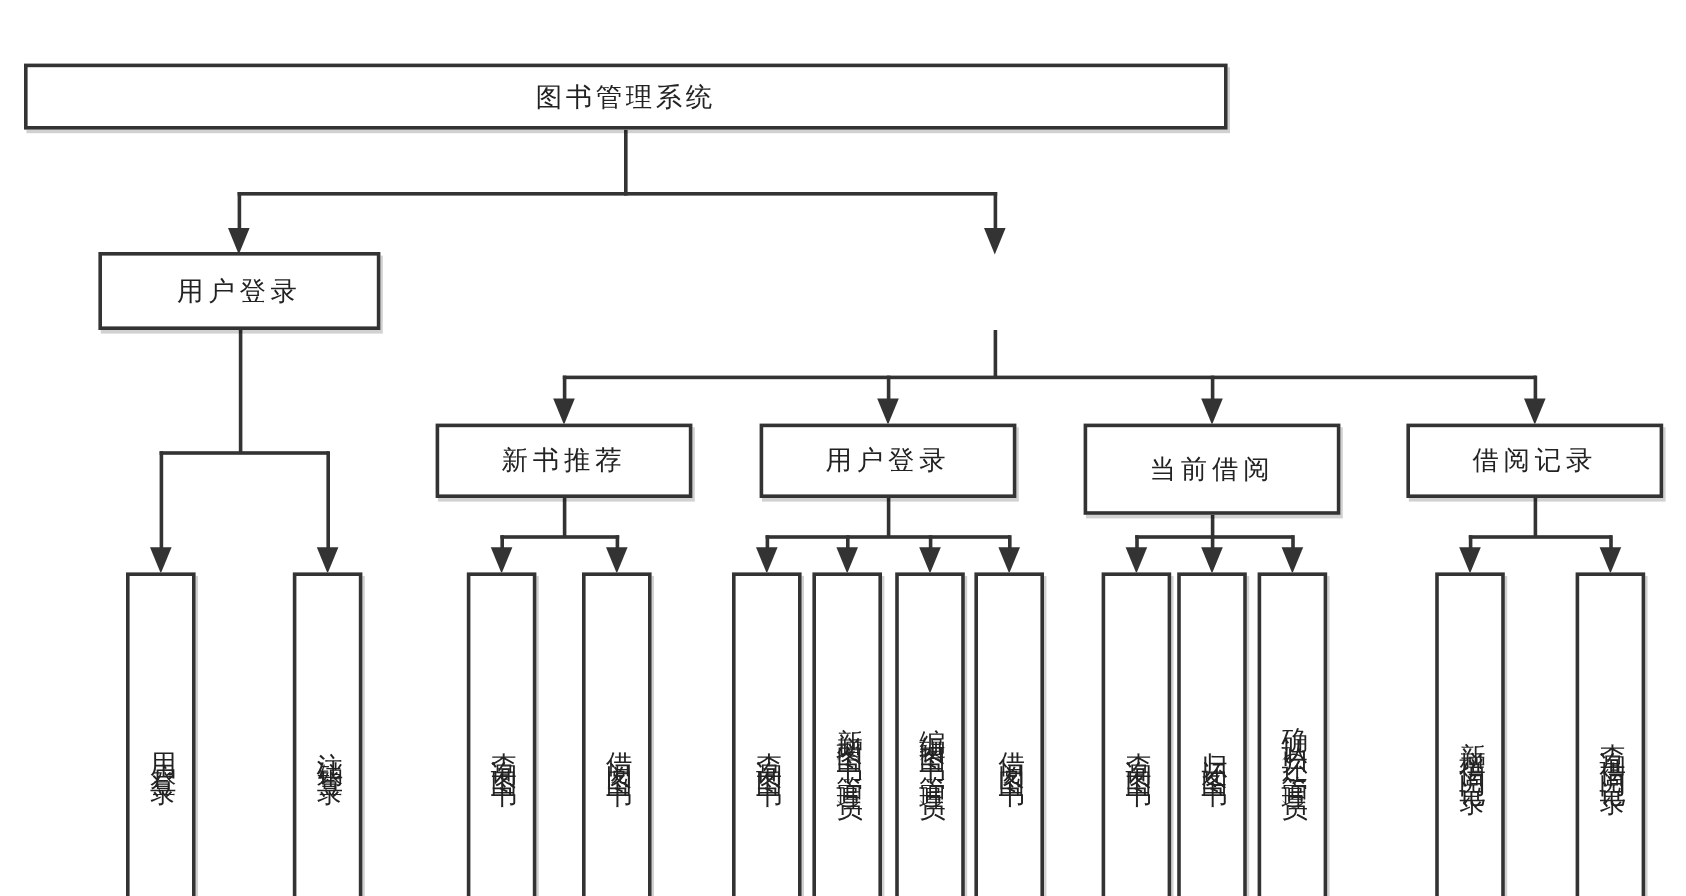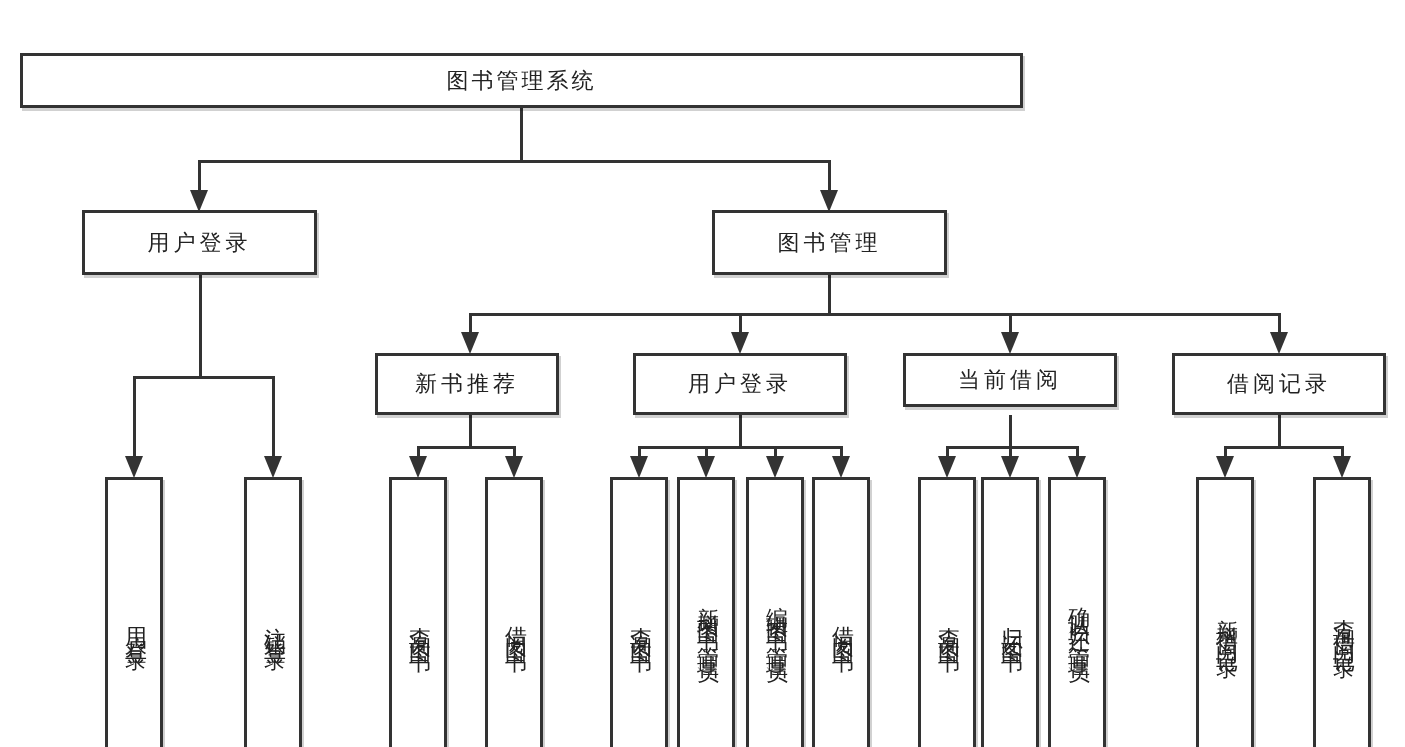--- a/index.html
+++ b/index.html
@@ -95,31 +95,28 @@
   <div class="vl" style="left:1341px;top:406px;height:13px"></div>
   <div class="tr" style="left:1333px;top:416px"></div>
 
   <div class="b root" style="left:20px;top:13px;width:1003px;height:55px">
     <span class="lbl">图书管理系统</span>
   </div>
 
   <div class="b" style="left:82px;top:170px;width:235px;height:65px">
     <span class="lbl">用户登录</span>
   </div>
-  <div class="b" style="left:712px;top:170px;width:235px;height:65px">
-    <span class="lbl">图书管理</span>
-  </div>
 
-  <div class="b" style="left:375px;top:313px;width:184px;height:62px">
+  <div class="b" style="left:363px;top:313px;width:214px;height:62px">
     <span class="lbl">新书推荐</span>
   </div>
   <div class="b" style="left:633px;top:313px;width:214px;height:62px">
     <span class="lbl">用户登录</span>
   </div>
-  <div class="b" style="left:903px;top:313px;width:214px;height:54px">
+  <div class="b" style="left:903px;top:313px;width:214px;height:76px">
     <span class="lbl">当前借阅</span>
   </div>
   <div class="b" style="left:1172px;top:313px;width:214px;height:62px">
     <span class="lbl">借阅记录</span>
   </div>
 
   <div class="b leaf" style="left:105px;top:437px;width:58px;height:296px">
     <span class="lbl">用户登录</span>
   </div>
   <div class="b leaf" style="left:244px;top:437px;width:58px;height:296px">

